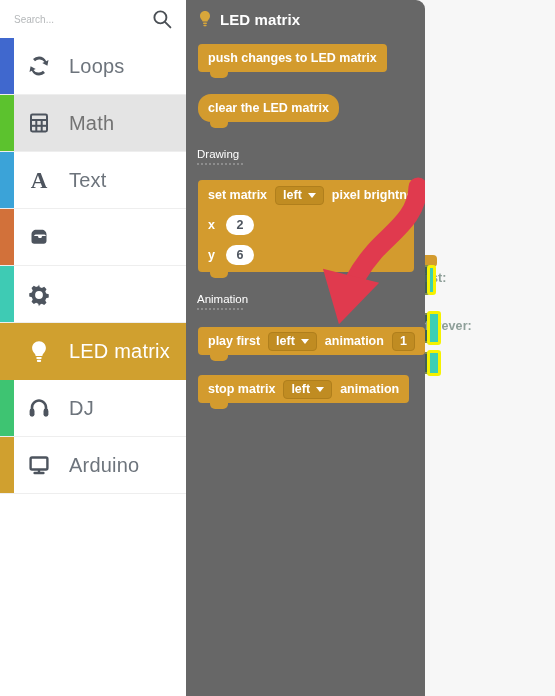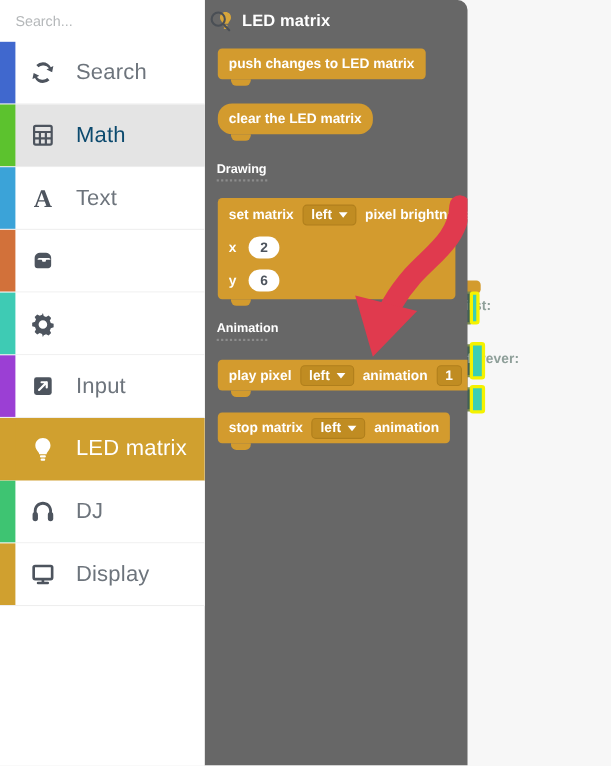--- a/index.html
+++ b/index.html
@@ -60,21 +60,21 @@
     position: relative;
     height: 38px;
     display: flex; align-items: center;
     padding: 0 14px 0 14px;
     background: #fff;
   }
   .search-input {
     flex: 1;
     border: none; outline: none;
     font-family: "Liberation Sans", sans-serif;
-    font-size: 13px;
+    font-size: 10px;
     color: #5b5f63;
     background: transparent;
   }
   .search-input::placeholder { color: #b5b8ba; }
   .search-icon { width: 20px; height: 20px; flex: 0 0 auto; color: #4a4f55; }
   .search-icon svg { display: block; }
 
   .cat {
     position: relative;
     height: 57px;
@@ -96,21 +96,21 @@
   }
   .cat .ico svg { display: block; }
   .cat .txt {
     margin-left: 15px;
     font-size: 20px;
     color: #6d747c;
     font-weight: 400;
     letter-spacing: .2px;
   }
   .cat.sel-grey { background: #e4e4e4; }
-  .cat.sel-grey .txt { color: #0c4a6e; }
+  .cat.sel-grey .txt { color: #737373; }
   .cat.sel-active .txt { color: #ffffff; }
   .cat.sel-active .ico { color: #ffffff; }
   .cat.sel-active { border-bottom-color: transparent; }
 
   
   .flyout {
     position: absolute;
     left: 186px; top: 0;
     width: 239px; height: 696px;
     background: #676767;
@@ -195,21 +195,21 @@
     height: 30px;
     padding: 0 10px;
     gap: 10px;
   }
   .blk .xyrow .lbl { width: 8px; }
 
   .sect-label {
     position: absolute;
     color: #ffffff;
     font-size: 11.5px;
-    font-weight: bold;
+    font-weight: normal;
     z-index: 5;
   }
   .sect-label .dots {
     display: block;
     margin-top: 3px;
     height: 0;
     border-top: 2px dotted #8d8d8d;
     width: 46px;
   }
 
@@ -296,21 +296,21 @@
       </div>
     </div>
 
     <div class="sect-label" style="left:11px; top:293px;">
       <span>Animation</span>
       <span class="dots"></span>
     </div>
 
     <div class="blk" style="left:12px; top:327px;">
       <div class="row">
-        <span class="lbl">play pixel</span>
+        <span class="lbl">play first</span>
         <span class="dd">
           <span>left</span>
           <span class="caret"></span>
         </span>
         <span class="lbl">animation</span>
         <span class="dd">
           <span>1</span>
 
         </span>
       </div>
@@ -342,21 +342,21 @@
 
 
     <div class="cat">
       <span class="bar" style="background:#4068ce"></span>
       <span class="ico">
         <svg viewBox="0 0 30 30" width="30" height="30" fill="currentColor">
           <path d="M15 5.5c3.2 0 6 1.9 7.2 4.7l2.3-1.1-1.1 5.6-5.1-2.6 2.2-1.05A5.9 5.9 0 0015 8.6a5.9 5.9 0 00-4 1.55l-2-2.1A8.85 8.85 0 0115 5.5z"></path>
           <path d="M15 24.5a8 8 0 01-7.2-4.7l-2.3 1.1 1.1-5.6 5.1 2.6-2.2 1.05A5.9 5.9 0 0015 21.4a5.9 5.9 0 004-1.55l2 2.1A8.85 8.85 0 0115 24.5z"></path>
         </svg>
       </span>
-      <span class="txt">Search</span>
+      <span class="txt">Loops</span>
     </div>
 
     <div class="cat sel-grey">
       <span class="bar" style="background:#5cc22e"></span>
       <span class="ico">
         <svg viewBox="0 0 30 30" width="30" height="30" fill="none" stroke="currentColor" stroke-width="2">
           <rect x="7" y="6.5" width="16" height="17" rx="1.4"></rect>
           <line x1="7" y1="12" x2="23" y2="12"></line>
           <line x1="12.3" y1="12" x2="12.3" y2="23.5"></line>
           <line x1="17.7" y1="12" x2="17.7" y2="23.5"></line>
@@ -387,30 +387,20 @@
 
     <div class="cat">
       <span class="bar" style="background:#3ecbb4"></span>
       <span class="ico">
         <svg viewBox="0 0 30 30" width="30" height="30" fill="currentColor">
           <path d="M15 5.6l.75 2.6c.75.2 1.45.5 2.1.9l2.35-1.25 2.3 2.3-1.25 2.35c.4.65.7 1.35.9 2.1l2.6.75v3.25l-2.6.75c-.2.75-.5 1.45-.9 2.1l1.25 2.35-2.3 2.3-2.35-1.25c-.65.4-1.35.7-2.1.9L15 27.3h-.05l-.7-2.6c-.75-.2-1.45-.5-2.1-.9L9.8 25.05l-2.3-2.3 1.25-2.35c-.4-.65-.7-1.35-.9-2.1l-2.6-.75v-3.25l2.6-.75c.2-.75.5-1.45.9-2.1L7.5 9.1l2.3-2.3 2.35 1.25c.65-.4 1.35-.7 2.1-.9zM15 12.1a3.9 3.9 0 100 7.8 3.9 3.9 0 000-7.8z"></path>
         </svg>
       </span>
     </div>
 
-    <div class="cat">
-      <span class="bar" style="background:#9b3fd4"></span>
-      <span class="ico">
-        <svg viewBox="0 0 30 30" width="30" height="30">
-          <rect x="7" y="7" width="16" height="16" rx="2.2" fill="currentColor"></rect>
-          <path d="M11.5 18.5l7-7M13.8 11.5h4.7v4.7" stroke="#ffffff" stroke-width="2" fill="none" stroke-linecap="round" stroke-linejoin="round"></path>
-        </svg>
-      </span>
-      <span class="txt">Input</span>
-    </div>
 
     <div class="cat sel-active" style="background:#d0a02f">
       <span class="bar" style="background:#d0a02f"></span>
       <span class="ico">
         <svg viewBox="0 0 30 30" width="30" height="30" fill="currentColor">
           <path d="M15 5.2c-4 0-6.9 3-6.9 6.9 0 2.6 1.4 4.2 2.5 5.5.7.85 1.05 1.45 1.05 2.4h6.7c0-.95.35-1.55 1.05-2.4 1.1-1.3 2.5-2.9 2.5-5.5 0-3.9-2.9-6.9-6.9-6.9z"></path>
           <rect x="12.3" y="20.9" width="5.4" height="2.1" rx=".9"></rect>
           <rect x="12.9" y="23.8" width="4.2" height="2.1" rx="1"></rect>
         </svg>
       </span>
@@ -431,21 +421,21 @@
 
     <div class="cat">
       <span class="bar" style="background:#d0a02f"></span>
       <span class="ico">
         <svg viewBox="0 0 30 30" width="30" height="30" fill="none" stroke="currentColor" stroke-width="2.4">
           <rect x="6.6" y="7.5" width="16.8" height="12" rx="1.4"></rect>
           <line x1="15" y1="19.5" x2="15" y2="22.6" stroke-width="2.4"></line>
           <line x1="10.6" y1="23" x2="19.4" y2="23" stroke-linecap="round"></line>
         </svg>
       </span>
-      <span class="txt">Display</span>
+      <span class="txt">Arduino</span>
     </div>
 
   </div>
 
   <svg class="arrow" viewBox="0 0 150 160">
     <path d="M143 12 C142 42, 118 56, 100 76 C86 92, 76 108, 70 128" stroke="#e03a4e" stroke-width="19" fill="none" stroke-linecap="round"></path>
     <path d="M70 150 L41 100 L99 100 Z" fill="#e03a4e" transform="rotate(14 70 125)"></path>
   </svg>
 
 </div>

